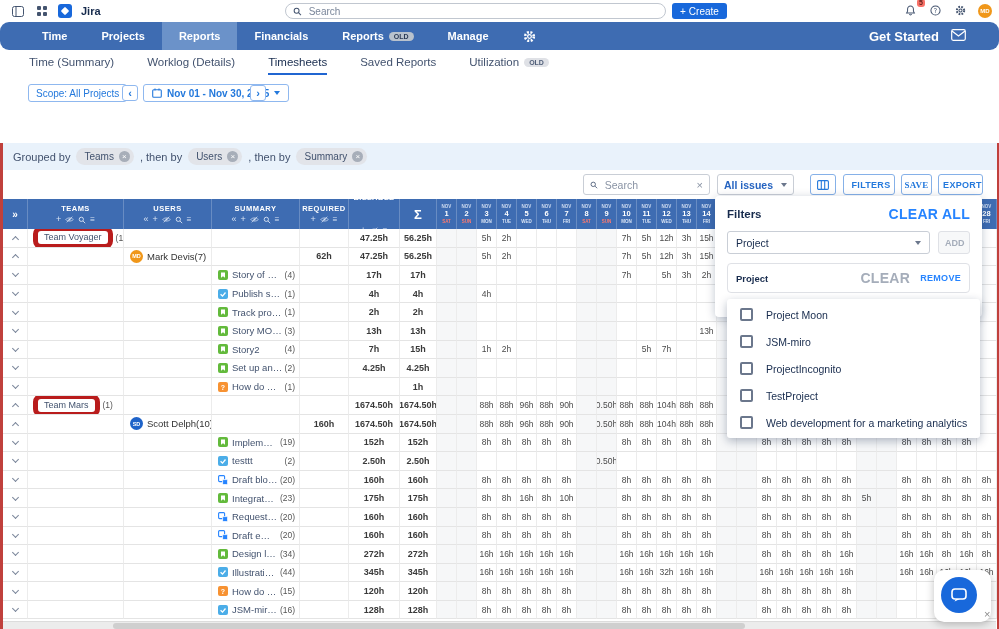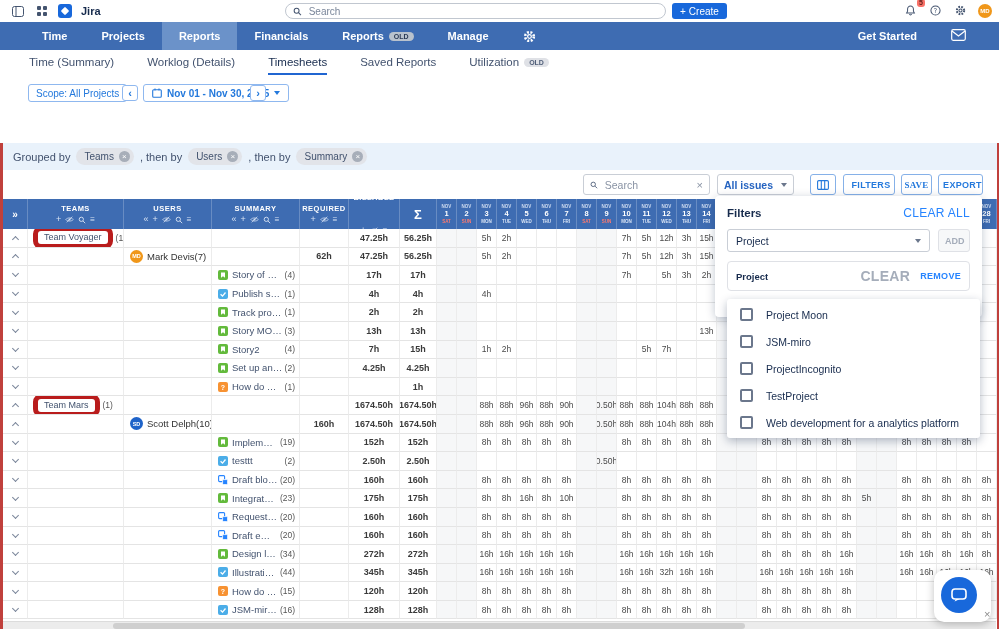--- a/index.html
+++ b/index.html
@@ -14,25 +14,25 @@
   .appname{font-size:11px;font-weight:bold;color:#172b4d;}
   .tb-search{position:absolute;left:285px;top:3px;width:381px;height:16px;border:1px solid #c1c7d0;border-radius:8px;display:flex;align-items:center;padding:0 7px;gap:5px;background:#fff;}
   .tb-search input{border:none;outline:none;font-size:10px;color:#42526e;width:100%;background:transparent;font-family:"Liberation Sans",sans-serif;}
   .tb-search input::placeholder{color:#7a869a;}
   .createbtn{position:absolute;left:672px;top:3px;height:16px;background:#1868db;color:#fff;border:none;border-radius:3px;font-size:10px;padding:0 8px;display:flex;align-items:center;gap:3px;font-family:"Liberation Sans",sans-serif;}
   .tb-right{position:absolute;right:7px;top:3px;display:flex;align-items:center;gap:10px;}
   .bellwrap{position:relative;}
   .badge5{position:absolute;top:-4px;right:-7px;background:#f87168;color:#5d1f1a;font-size:7px;font-weight:bold;border-radius:3px;padding:0 2px;line-height:8px;}
   .avatar{width:14px;height:14px;border-radius:50%;background:#f0971a;color:#fff;font-size:6px;font-weight:bold;display:flex;align-items:center;justify-content:center;}
   
-  .navbar{position:absolute;left:0;top:22px;width:999px;height:28px;background:#3e6cb2;display:flex;align-items:stretch;padding:0 25px;gap:0;z-index:3;}
+  .navbar{position:absolute;left:0;top:22px;width:999px;height:28px;background:#3e6cb2;display:flex;align-items:stretch;padding:0 25px;gap:0;z-index:3;border-radius:9px;}
   .nav-item{display:flex;align-items:center;color:#fff;font-size:11px;font-weight:bold;padding:0 17px;gap:5px;white-space:nowrap;}
   .nav-item.active{background:#6b92c9;}
   .navbadge{background:#b9c2cd;color:#2b3a55;font-size:7px;font-weight:bold;border-radius:7px;padding:1px 5px;}
-  .nav-right{margin-left:auto;display:flex;align-items:center;gap:34px;color:#fff;font-size:11px;font-weight:bold;padding-right:8px;text-align:right;}
+  .nav-right{margin-left:auto;display:flex;align-items:center;gap:12px;color:#fff;font-size:13px;font-weight:bold;padding-right:8px;text-align:right;}
   
   .tabs{position:absolute;left:0;top:50px;width:999px;height:25px;display:flex;align-items:flex-end;padding-left:29px;gap:33px;background:#fff;}
   .tab{font-size:11.5px;color:#42526e;padding-bottom:5px;border-bottom:2.5px solid transparent;display:flex;gap:5px;align-items:center;white-space:nowrap;}
   .tab.active{color:#172b4d;border-bottom-color:#2065d1;}
   .tabbadge{background:#dfe1e6;color:#505f79;font-size:7px;font-weight:bold;border-radius:7px;padding:1px 5px;}
   
   .toolbar{position:absolute;left:0;top:84px;width:837px;height:20px;}
   .scopebtn{position:absolute;left:28px;top:0;height:18px;border:1px solid #8fb8ef;border-radius:3px;background:#fff;color:#2479dc;font-size:10px;padding:0 7px;display:flex;align-items:center;font-family:"Liberation Sans",sans-serif;}
   .navarrow{position:absolute;top:1px;width:16px;height:16px;border:1px solid #8fb8ef;border-radius:3px;background:#fff;color:#2479dc;font-size:11px;font-weight:bold;display:flex;align-items:center;justify-content:center;line-height:1;}
   .arr-prev{left:122px;} .arr-next{left:250px;}
@@ -83,21 +83,21 @@
   .cnt{font-size:8.5px;color:#555;margin-left:3px;}
   .av{width:13px;height:13px;border-radius:50%;color:#fff;font-size:5.5px;font-weight:bold;display:flex;align-items:center;justify-content:center;margin:0 4px 0 6px;flex:none;}
   .uname{font-size:9.5px;color:#333;white-space:nowrap;}
   .sic{flex:none;margin:0 4px 0 6px;display:flex;}
   .slabel{font-size:9.5px;color:#42526e;white-space:nowrap;overflow:hidden;text-overflow:ellipsis;flex:1;}
   .scnt{font-size:8.5px;color:#555;margin:0 4px 0 2px;}
   
   .fpanel{position:absolute;left:715px;top:196px;width:267px;height:121px;background:#fff;border-radius:4px;box-shadow:0 2px 10px rgba(9,30,66,.25);z-index:6;padding:10px 12px;}
   .fp-head{display:flex;align-items:center;justify-content:space-between;}
   .fp-title{font-size:11.5px;font-weight:bold;color:#172b4d;}
-  .fp-clearall{font-size:12px;font-weight:normal;color:#2684ff;letter-spacing:.3px;}
+  .fp-clearall{font-size:14px;font-weight:bold;color:#2684ff;letter-spacing:.3px;}
   .fp-addrow{display:flex;align-items:center;gap:8px;margin-top:9px;}
   .fp-select{flex:1;height:23px;border:1px solid #c9ced6;border-radius:3px;display:flex;align-items:center;justify-content:space-between;padding:0 8px;font-size:10.5px;color:#172b4d;background:#fff;}
   .fp-add{width:32px;height:23px;border:1px solid #dfe1e6;background:#f7f8f9;border-radius:3px;color:#a5adba;font-size:9px;font-weight:bold;font-family:"Liberation Sans",sans-serif;}
   .fp-card{border:1px solid #dfe1e6;border-radius:4px;margin-top:9px;padding:6px 8px;}
   .fp-card-head{display:flex;align-items:center;gap:10px;}
   .fp-card-title{font-size:9.5px;font-weight:bold;color:#172b4d;flex:1;}
   .fp-clear{font-size:14px;font-weight:bold;color:#a5adba;letter-spacing:.3px;}
   .fp-remove{font-size:9px;font-weight:bold;color:#2684ff;letter-spacing:.3px;}
   .fp-proj{margin-top:5px;height:24px;border:2px solid #2684ff;border-radius:3px;display:flex;align-items:center;justify-content:space-between;padding:0 7px;background:#fff;}
   .ph{font-size:10.5px;color:#97a0af;}
@@ -1560,21 +1560,21 @@
     <div class="opt">
         <span class="cb"></span>
         <span class="opt-label">ProjectIncognito</span>
       </div>
     <div class="opt">
         <span class="cb"></span>
         <span class="opt-label">TestProject</span>
       </div>
     <div class="opt">
         <span class="cb"></span>
-        <span class="opt-label">Web development for a analytics platform</span>
+        <span class="opt-label">Web development for a marketing analytics</span>
       </div>
   </div>
 
   <div class="redL"></div>
   <div class="redR"></div>
   <div class="hscroll">
       <div class="hthumb"></div>
     </div>
   <div class="chatcard"></div>
   <button class="chatfab">

